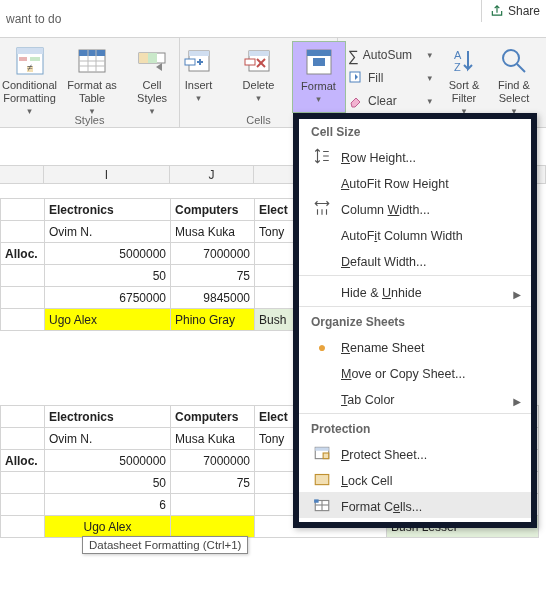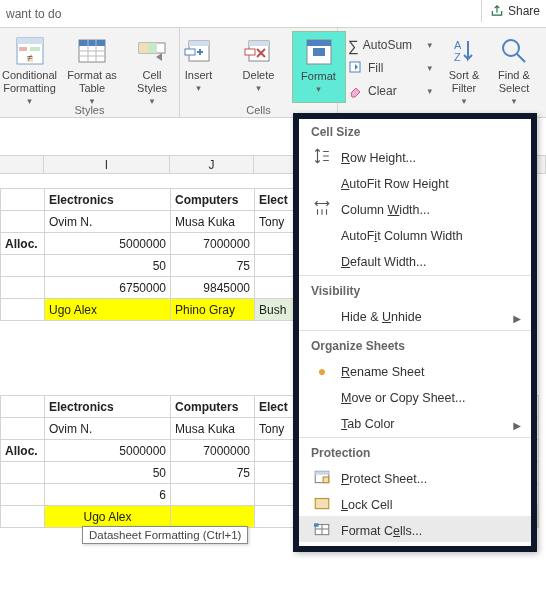--- a/index.html
+++ b/index.html
@@ -7,21 +7,21 @@
     font-family: 'Segoe UI', Tahoma, sans-serif;
     font-size: 12px;
     background: #fff;
     width: 546px;
     height: 594px;
     overflow: hidden;
     position: relative;
     color: #444;
   }
   .topbar {
-    height: 28px;
+    height: 38px;
     background: #fff;
     border-bottom: 1px solid #d4d4d4;
     display: flex;
     align-items: center;
     padding-left: 6px;
     color: #5e5e5e;
     font-size: 12px;
     position: relative;
   }
   .share {
@@ -93,21 +93,21 @@
   .menu-item.no-icon { padding-left:42px; }
   .menu-sep { height:1px; background:#e1e1e1; margin:2px 0; }
   .ul { text-decoration: underline; text-decoration-skip-ink: none; }
   .bullet { width:18px; text-align:center; color:#e8a33d; font-size:14px; }
   .tooltip {
     position:absolute; background:#fff; border:1px solid #8a8a8a;
     font-size:11.5px; color:#444; padding:2px 6px; box-shadow:1px 1px 3px rgba(0,0,0,.2);
     z-index:60;
   }
   .sel-row td { border-top:1.5px solid #217346; border-bottom:1.5px solid #217346; }
-  .active-btn { background:#5eead4; border:1px solid #9cc09c; }
+  .active-btn { background:#c4b5fd; border:1px solid #9cc09c; }
 </style>
 </head>
 <body>
 
 <div class="topbar">
   <span>want to do</span>
   <div class="share">
     <svg viewBox="0 0 24 24" fill="none" stroke="#217346" stroke-width="2">
         <path d="M4 12v7h16v-7M12 3v12M8 7l4-4 4 4"></path>
       </svg>
@@ -398,21 +398,20 @@
       </span>
     <span>Column <span class="ul">W</span>idth...</span>
   </div>
   <div class="menu-item no-icon">
     <span>AutoF<span class="ul">i</span>t Column Width</span>
   </div>
   <div class="menu-item no-icon">
     <span><span class="ul">D</span>efault Width...</span>
   </div>
   <div class="menu-sep"></div>
-  <div class="menu-sec">Visibility</div>
   <div class="menu-item no-icon">
     <span>Hide &amp; <span class="ul">U</span>nhide</span>
     <span class="sub">▶</span>
   </div>
   <div class="menu-sep"></div>
   <div class="menu-sec">Organize Sheets</div>
   <div class="menu-item">
     <span class="bullet">●</span>
     <span><span class="ul">R</span>ename Sheet</span>
   </div>

